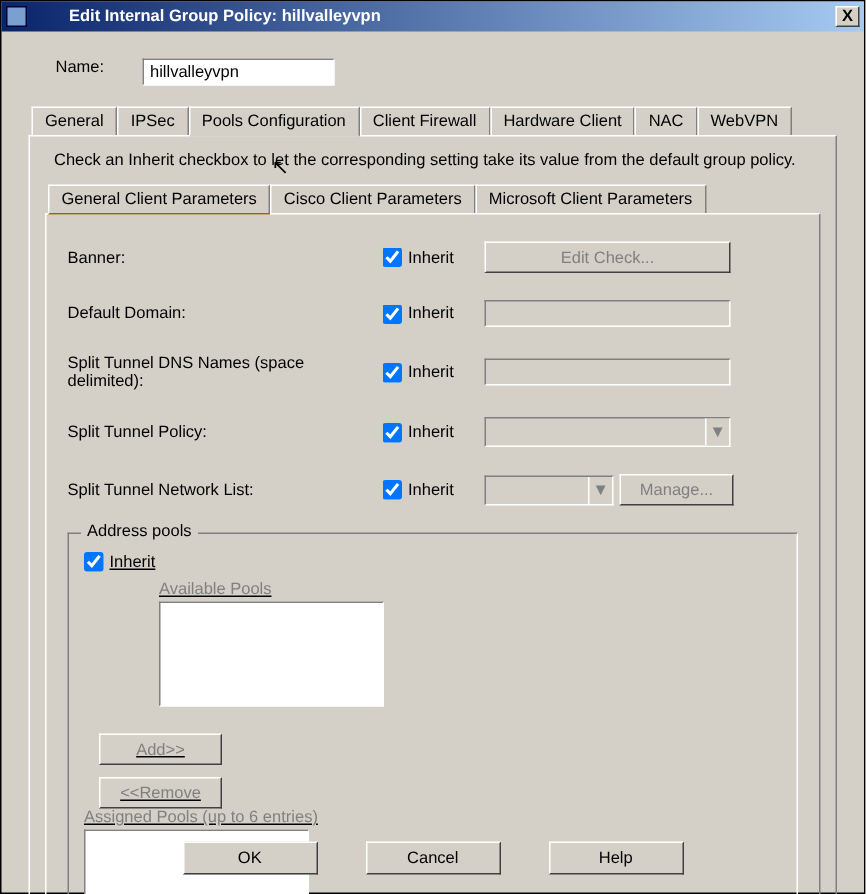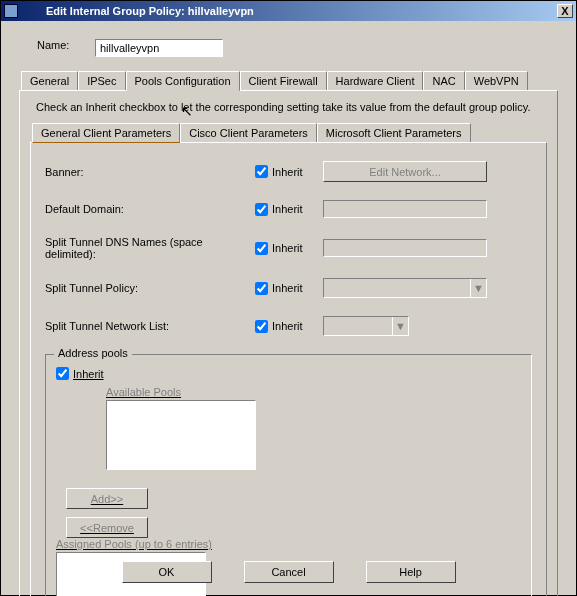--- a/index.html
+++ b/index.html
@@ -85,21 +85,21 @@
       </div>
 
       <div class="subpanel">
 
         <div class="form-row">
           <div class="flabel">Banner:</div>
           <div class="chkwrap">
             <input type="checkbox" checked="" style="">
             <span>Inherit</span>
           </div>
-          <button class="btn btn-disabled edit-banner" disabled="">Edit Network...</button>
+          <button class="btn btn-disabled edit-banner" disabled="">Edit Check...</button>
         </div>
 
         <div class="form-row">
           <div class="flabel">Default Domain:</div>
           <div class="chkwrap">
             <input type="checkbox" checked="" style="">
             <span>Inherit</span>
           </div>
           <div class="field-input light"></div>
         </div>
@@ -126,20 +126,21 @@
 
         <div class="form-row">
           <div class="flabel">Split Tunnel Network List:</div>
           <div class="chkwrap">
             <input type="checkbox" checked="" style="">
             <span>Inherit</span>
           </div>
           <div class="select-disabled select-small">
             <div class="arrow">▼</div>
           </div>
+          <button class="btn btn-disabled manage-btn" disabled="">Manage...</button>
         </div>
 
         <div class="fieldset">
           <div class="legend">Address pools</div>
           <div class="chkwrap" style="margin-top:8px;">
             <input type="checkbox" checked="" style="">
             <span>Inherit</span>
           </div>
           <div class="pools-row">
             <div class="pool-col" style="margin-left:50px;">

